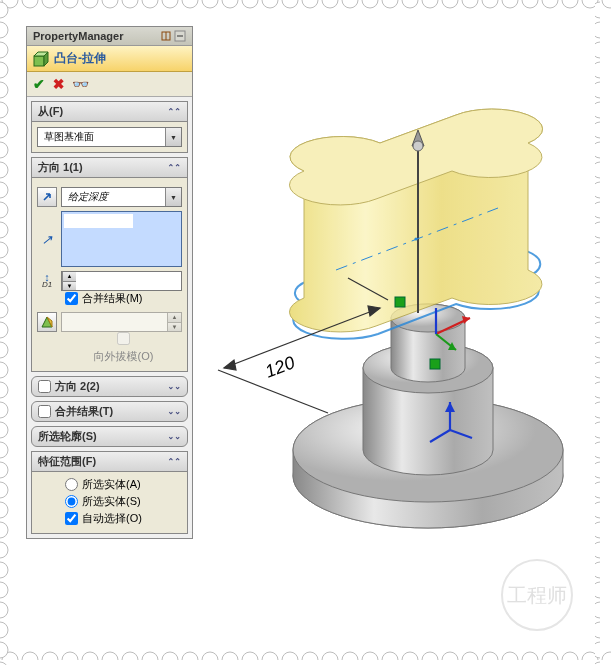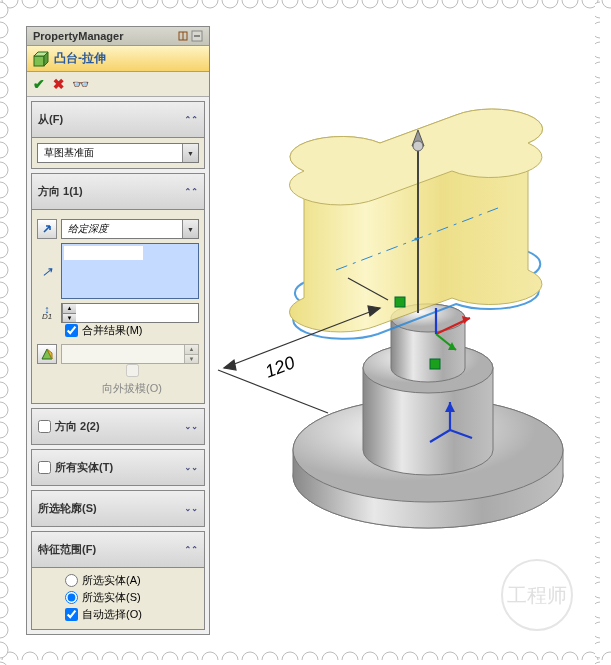--- a/index.html
+++ b/index.html
@@ -20,21 +20,21 @@
   }
   .content-wrap {
     position: absolute;
     top: 18px; left: 18px; right: 18px; bottom: 18px;
   }
   
   .pm-panel {
     position: absolute;
     top: 8px;
     left: 8px;
-    width: 184px;
+    width: 167px;
     border: 1px solid #888;
     background: #f0f0f0;
     z-index: 10;
   }
   .pm-header {
     background: linear-gradient(to bottom, #d8d8d0 0%, #c4c4b8 100%);
     padding: 3px 6px;
     font-size: 11px;
     font-weight: bold;
     color: #333;
@@ -65,30 +65,30 @@
     background: #ece9d8;
   }
   .pm-actions span { cursor: pointer; font-size: 14px; font-weight: bold; }
   .ok-icon { color: #1a8a1a; }
   .cancel-icon { color: #d02020; }
   .detail-icon { color: #d45c10; font-size: 12px; }
   .section-head {
     background: linear-gradient(to bottom, #eee 0%, #d4d4d4 100%);
     border: 1px solid #888;
     margin: 4px 4px 0 4px;
-    padding: 10px 6px;
+    padding: 2px 6px;
     font-size: 11px;
     font-weight: bold;
     color: #333;
     display: flex;
     justify-content: space-between;
     align-items: center;
     cursor: pointer;
   }
-  .section-head.collapsed { margin-bottom: 4px; }
+  .section-head.collapsed { margin-bottom: 4px; border-radius: 6px; }
   .section-head .chev { font-size: 8px; color: #444b7e; line-height: 1; }
   .section-body {
     background: #ece9d8;
     border: 1px solid #888;
     border-top: none;
     margin: 0 4px;
     padding: 5px;
   }
   .dropdown {
     width: 100%;
@@ -440,21 +440,21 @@
     <span class="sec-check">
       <input type="checkbox" style="">
       <span>方向 2(2)</span>
     </span>
     <span class="chev">⌄⌄</span>
   </div>
 
   <div class="section-head collapsed">
     <span class="sec-check">
       <input type="checkbox" style="">
-      <span>所有实体(T)</span>
+      <span>合并结果(T)</span>
     </span>
     <span class="chev">⌄⌄</span>
   </div>
 
   <div class="section-head collapsed">
     <span>所选轮廓(S)</span>
     <span class="chev">⌄⌄</span>
   </div>
 
   <div class="section-head">

